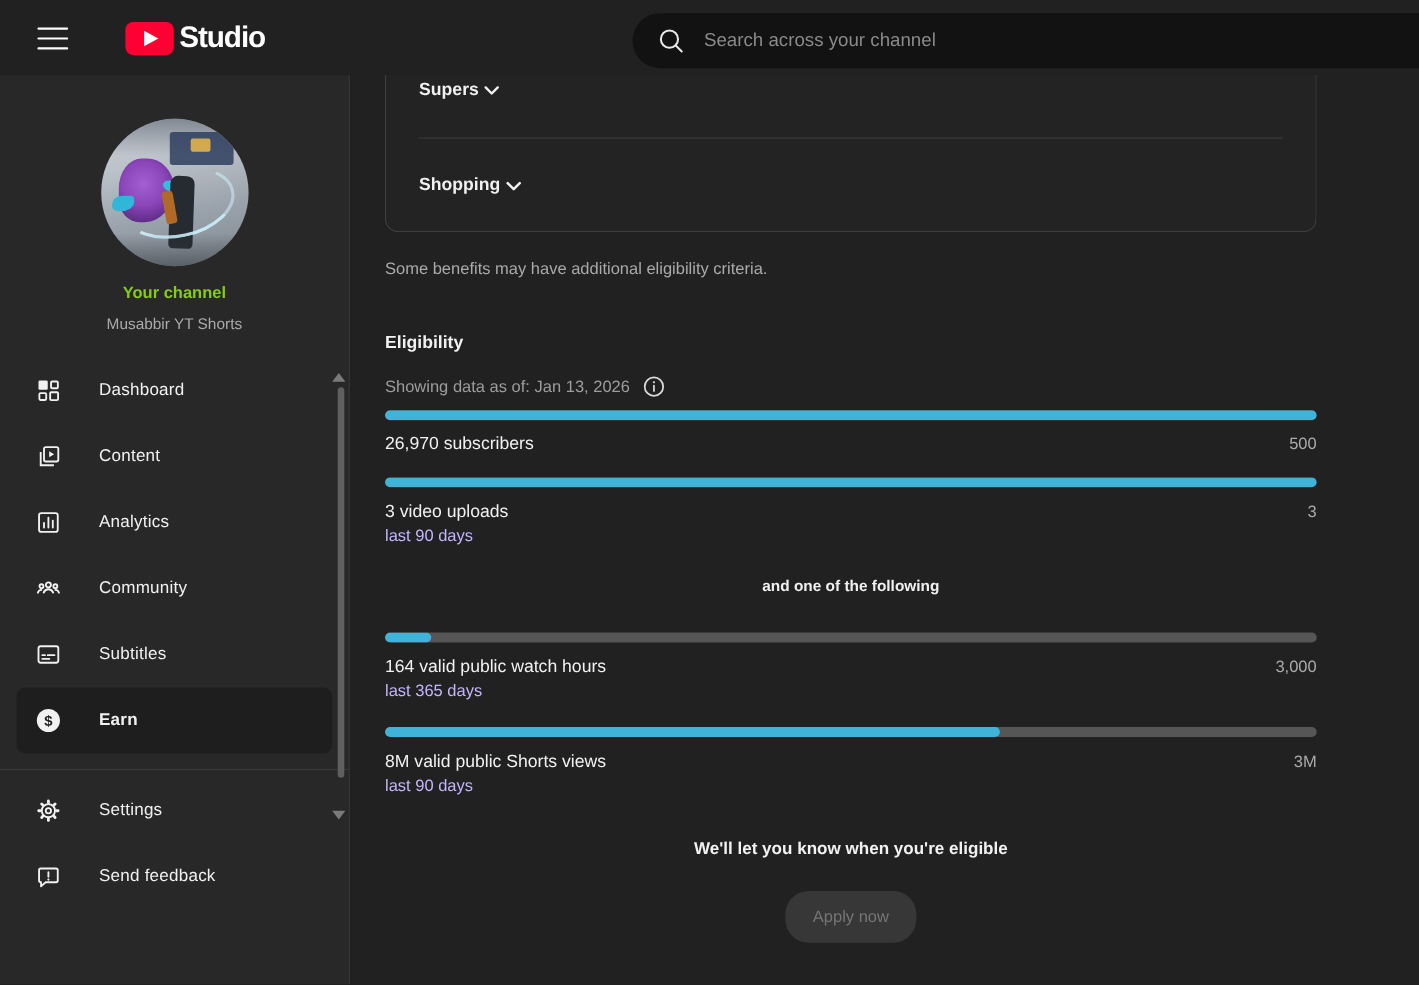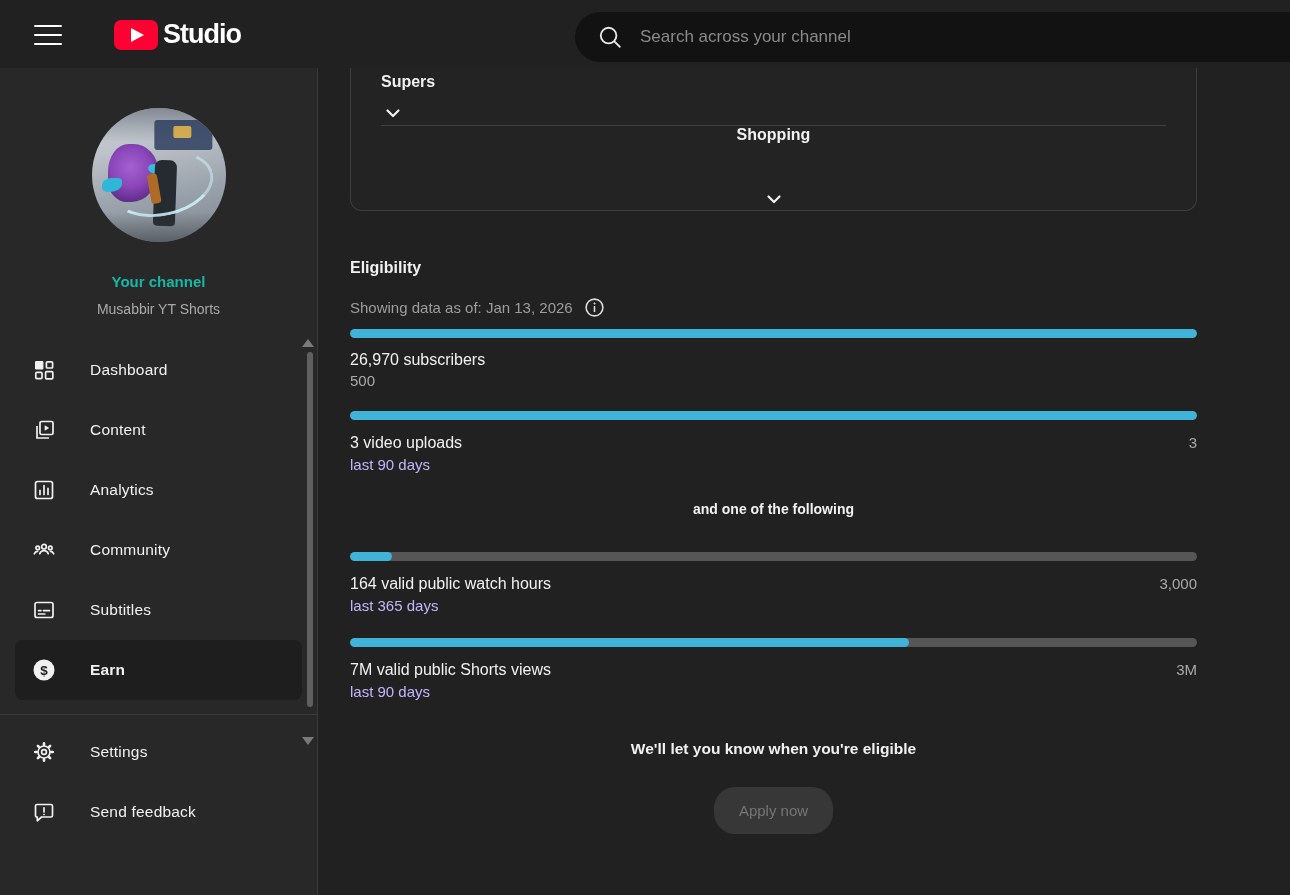--- a/index.html
+++ b/index.html
@@ -43,21 +43,21 @@
     background:#35bcd8; border-radius:40% 60% 30% 60%; }
   .av-char { position:absolute; left:62px; top:52px; width:22px; height:66px; background:#262a31;
     border-radius:7px 7px 4px 4px; transform:rotate(2deg); }
   .av-char::before { content:""; position:absolute; left:-5px; top:14px; width:10px; height:30px;
     background:#b06a28; border-radius:3px; transform:rotate(-12deg); }
   .av-swirl { position:absolute; left:18px; top:44px; width:104px; height:64px; border-radius:50%;
     border:3px solid transparent; border-bottom-color:rgba(205,240,250,.9);
     border-right-color:rgba(205,240,250,.55); transform:rotate(-12deg); }
   .av-floor { position:absolute; left:0; bottom:0; right:0; height:30px;
     background:linear-gradient(180deg,rgba(60,66,72,0),rgba(56,60,66,.55)); }
-  .channel-title { text-align:center; margin-top:31px; font-size:15px; font-weight:bold; line-height:18px; color:#14b8a6; }
+  .channel-title { text-align:center; margin-top:16px; font-size:15px; font-weight:bold; line-height:18px; color:#84cc16; }
   .channel-name { text-align:center; margin-top:9px; font-size:14px; line-height:18px; color:#aaaaaa; }
   .nav { margin-top:22px; }
   .nav-item { height:60px; margin:0 15px; padding-left:17px; display:flex; align-items:center;
     border-radius:8px; cursor:pointer; }
   .nav-item .nav-icon { width:24px; height:24px; flex:0 0 auto; display:flex; }
   .nav-item .nav-label { margin-left:34px; font-size:15.5px; color:#f1f1f1; letter-spacing:.2px; }
   .nav-item.active { background:#1e1e1e; }
   .nav-item.active .nav-label { font-weight:bold; }
   .side-divider { border-top:1px solid #3a3a3a; margin-top:14px; }
   .sidebar-footer { margin-top:7px; }
@@ -67,39 +67,39 @@
   .sb-arrow { position:absolute; right:3px; width:0; height:0; border-left:6px solid transparent;
     border-right:6px solid transparent; }
   .sb-arrow.up { top:271px; border-bottom:8px solid #7a7a7a; }
   .sb-arrow.down { top:669px; border-top:8px solid #7a7a7a; }
 
   
   .main { position:absolute; top:68px; left:319px; right:0; bottom:0; background:#212121; }
   .content { width:847px; margin-left:31px; }
   .benefits-card { height:143px; background:#232323; border:1px solid #3e3e3e; border-top:none;
     border-radius:0 0 12px 12px; overflow:hidden; }
-  .benefit-row { display:flex; justify-content:space-between; padding:0 30px; cursor:pointer;flex-direction:column; }
+  .benefit-row { display:flex; justify-content:flex-start; padding:0 30px; cursor:pointer; }
   .benefit-row.first { height:57px; align-items:flex-start; }
   .benefit-row.first .benefit-label { line-height:28px; }
   .benefit-row.first .chev { margin-top:2px; }
   .benefit-row.second { height:85px; align-items:center; }
   .benefit-label { font-size:16px; font-weight:bold; color:#f1f1f1; }
   .card-divider { border-top:1px solid #3e3e3e; margin:0 30px; }
   .note { margin-top:24px; font-size:15px; line-height:20px; color:#aaaaaa; }
   .elig-title { margin-top:46px; font-size:16px; font-weight:bold; line-height:22px; color:#f1f1f1; }
   .asof-row { margin-top:17px; display:flex; align-items:center; height:22px; }
   .asof-text { font-size:15px; color:#9d9d9d; }
   .info-icon { margin-left:11px; display:flex; cursor:pointer; }
   .req-bar { height:9px; border-radius:5px; background:#565656; overflow:hidden; }
   .req-fill { height:100%; border-radius:5px; background:#40b4d8; }
   .req-line { display:flex; justify-content:space-between; align-items:baseline; line-height:21px; }
   .req-label { font-size:16px; color:#f1f1f1; }
   .req-target { font-size:15px; color:#aaaaaa; }
   .req-sub { font-size:15px; line-height:21px; margin-top:1px; color:#c4b5fd; }
-  .mt13 { margin-top:11px;flex-direction:column; } .mt20 { margin-top:20px; } .mt12 { margin-top:12px; }
+  .mt13 { margin-top:11px; } .mt20 { margin-top:20px; } .mt12 { margin-top:12px; }
   .mt33 { margin-top:33px; } .mt22 { margin-top:22px; }
   .or-text { margin-top:25px; text-align:center; font-size:14px; font-weight:bold; line-height:19px; color:#f1f1f1; }
   .status-msg { margin-top:37px; text-align:center; font-size:15.5px; font-weight:bold; line-height:20px; color:#f1f1f1; }
   .apply-btn { display:block; margin:28px auto 0; height:47px; padding:0 25px; border:none;
     border-radius:21px; background:#373737; color:#757575; font-size:15px;
     font-family:"Liberation Sans",sans-serif; cursor:default; }
 </style>
 </head>
 <body>
 
@@ -245,20 +245,21 @@
         </div>
         <div class="card-divider"></div>
         <div class="benefit-row second">
           <span class="benefit-label">Shopping</span>
           <svg class="chev" width="24" height="24" viewBox="0 0 24 24" fill="none" stroke="#f1f1f1" stroke-width="2.2" stroke-linecap="round" stroke-linejoin="round">
             <path d="M6.5 9.5 l5.5 5.5 5.5 -5.5"></path>
           </svg>
         </div>
       </div>
 
+      <div class="note">Some benefits may have additional eligibility criteria.</div>
 
       <div class="elig-title">Eligibility</div>
 
       <div class="asof-row">
         <span class="asof-text">Showing data as of: Jan 13, 2026</span>
         <span class="info-icon">
           <svg width="21" height="21" viewBox="0 0 20 20" fill="none" stroke="#dcdcdc" stroke-width="1.5">
             <circle cx="10" cy="10" r="8"></circle>
             <path d="M10 9.2 v4.6" stroke-linecap="round"></path>
             <circle cx="10" cy="6.2" r="0.6" fill="#dcdcdc" stroke-width="0.8"></circle>
@@ -291,21 +292,21 @@
       <div class="req-line mt12">
         <span class="req-label">164 valid public watch hours</span>
         <span class="req-target">3,000</span>
       </div>
       <div class="req-sub">last 365 days</div>
 
       <div class="req-bar mt22">
         <div class="req-fill" style="width: 66%; background: rgb(64, 180, 216);"></div>
       </div>
       <div class="req-line mt12">
-        <span class="req-label">7M valid public Shorts views</span>
+        <span class="req-label">8M valid public Shorts views</span>
         <span class="req-target">3M</span>
       </div>
       <div class="req-sub">last 90 days</div>
 
       <div class="status-msg">We'll let you know when you're eligible</div>
 
       <button class="apply-btn" disabled="">Apply now</button>
 
     </div>
   </div>

